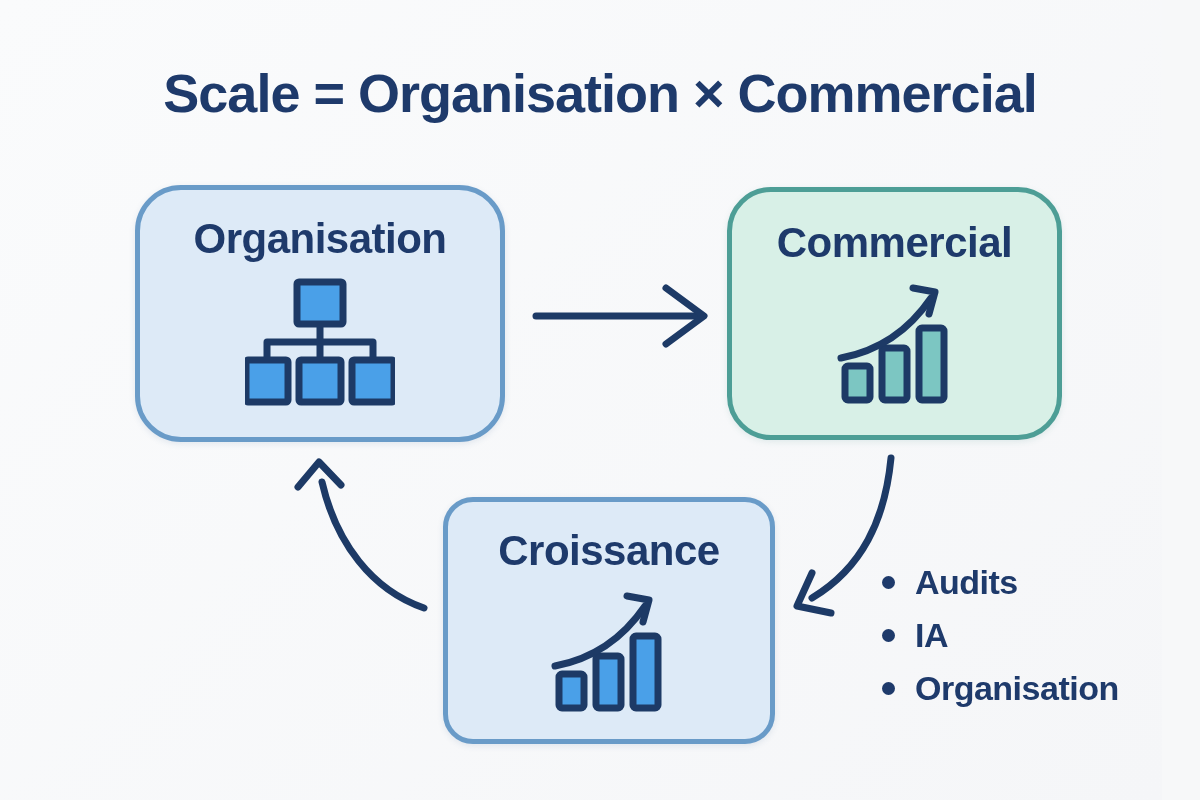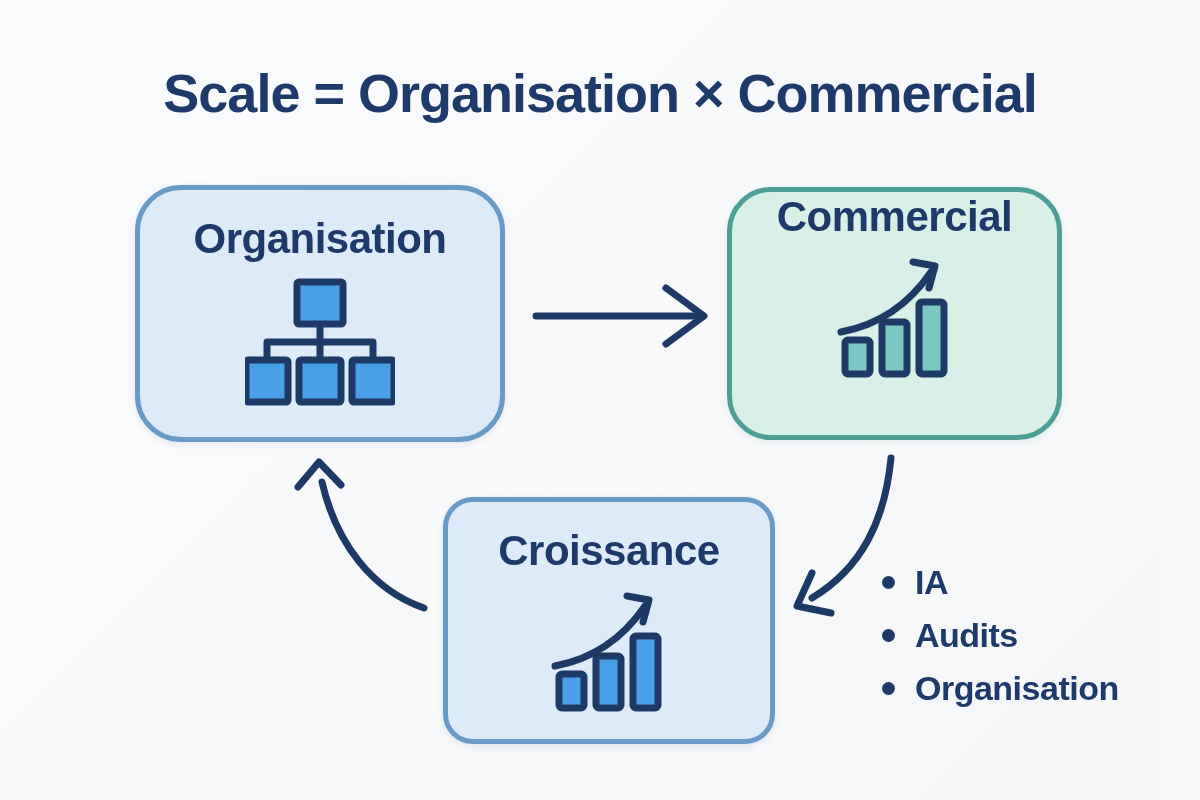--- a/index.html
+++ b/index.html
@@ -38,21 +38,21 @@
     border-radius: 46px;
     box-shadow: 0 2px 6px rgba(60,100,150,0.12);
   }
   .node-green {
     background: #d8f0e7;
     border: 5px solid #4d9e96;
     border-radius: 44px;
     box-shadow: 0 2px 6px rgba(60,130,120,0.12);
   }
   #node-organisation { left: 135px; top: 185px; width: 370px; height: 257px; padding-top: 24px; }
-  #node-commercial   { left: 727px; top: 187px; width: 335px; height: 253px; }
+  #node-commercial   { left: 727px; top: 187px; width: 335px; height: 253px; padding-top: 26px; }
   #node-croissance   { left: 443px; top: 497px; width: 332px; height: 247px; padding-top: 24px; border-radius: 30px; }
   .node-label {
     font-size: 42px;
     font-weight: bold;
     letter-spacing: -0.5px;
     color: #1e3a6b;
     line-height: 1.2;
   }
   .node-icon { margin-top: 14px; }
   .arrows-layer {
@@ -144,25 +144,25 @@
       <g>
         <path d="M424 608 C 372 590, 336 543, 322 482"></path>
         <polyline points="298,487 319,462 341,485"></polyline>
       </g>
     </g>
   </svg>
 
   <ul class="bullet-list">
     <li class="bullet-item">
       <span class="bullet-dot"></span>
-      <span>IA</span>
+      <span>Audits</span>
     </li>
     <li class="bullet-item">
       <span class="bullet-dot"></span>
-      <span>Audits</span>
+      <span>IA</span>
     </li>
     <li class="bullet-item">
       <span class="bullet-dot"></span>
       <span>Organisation</span>
     </li>
   </ul>
 
 </div>
 
 </body></html>

